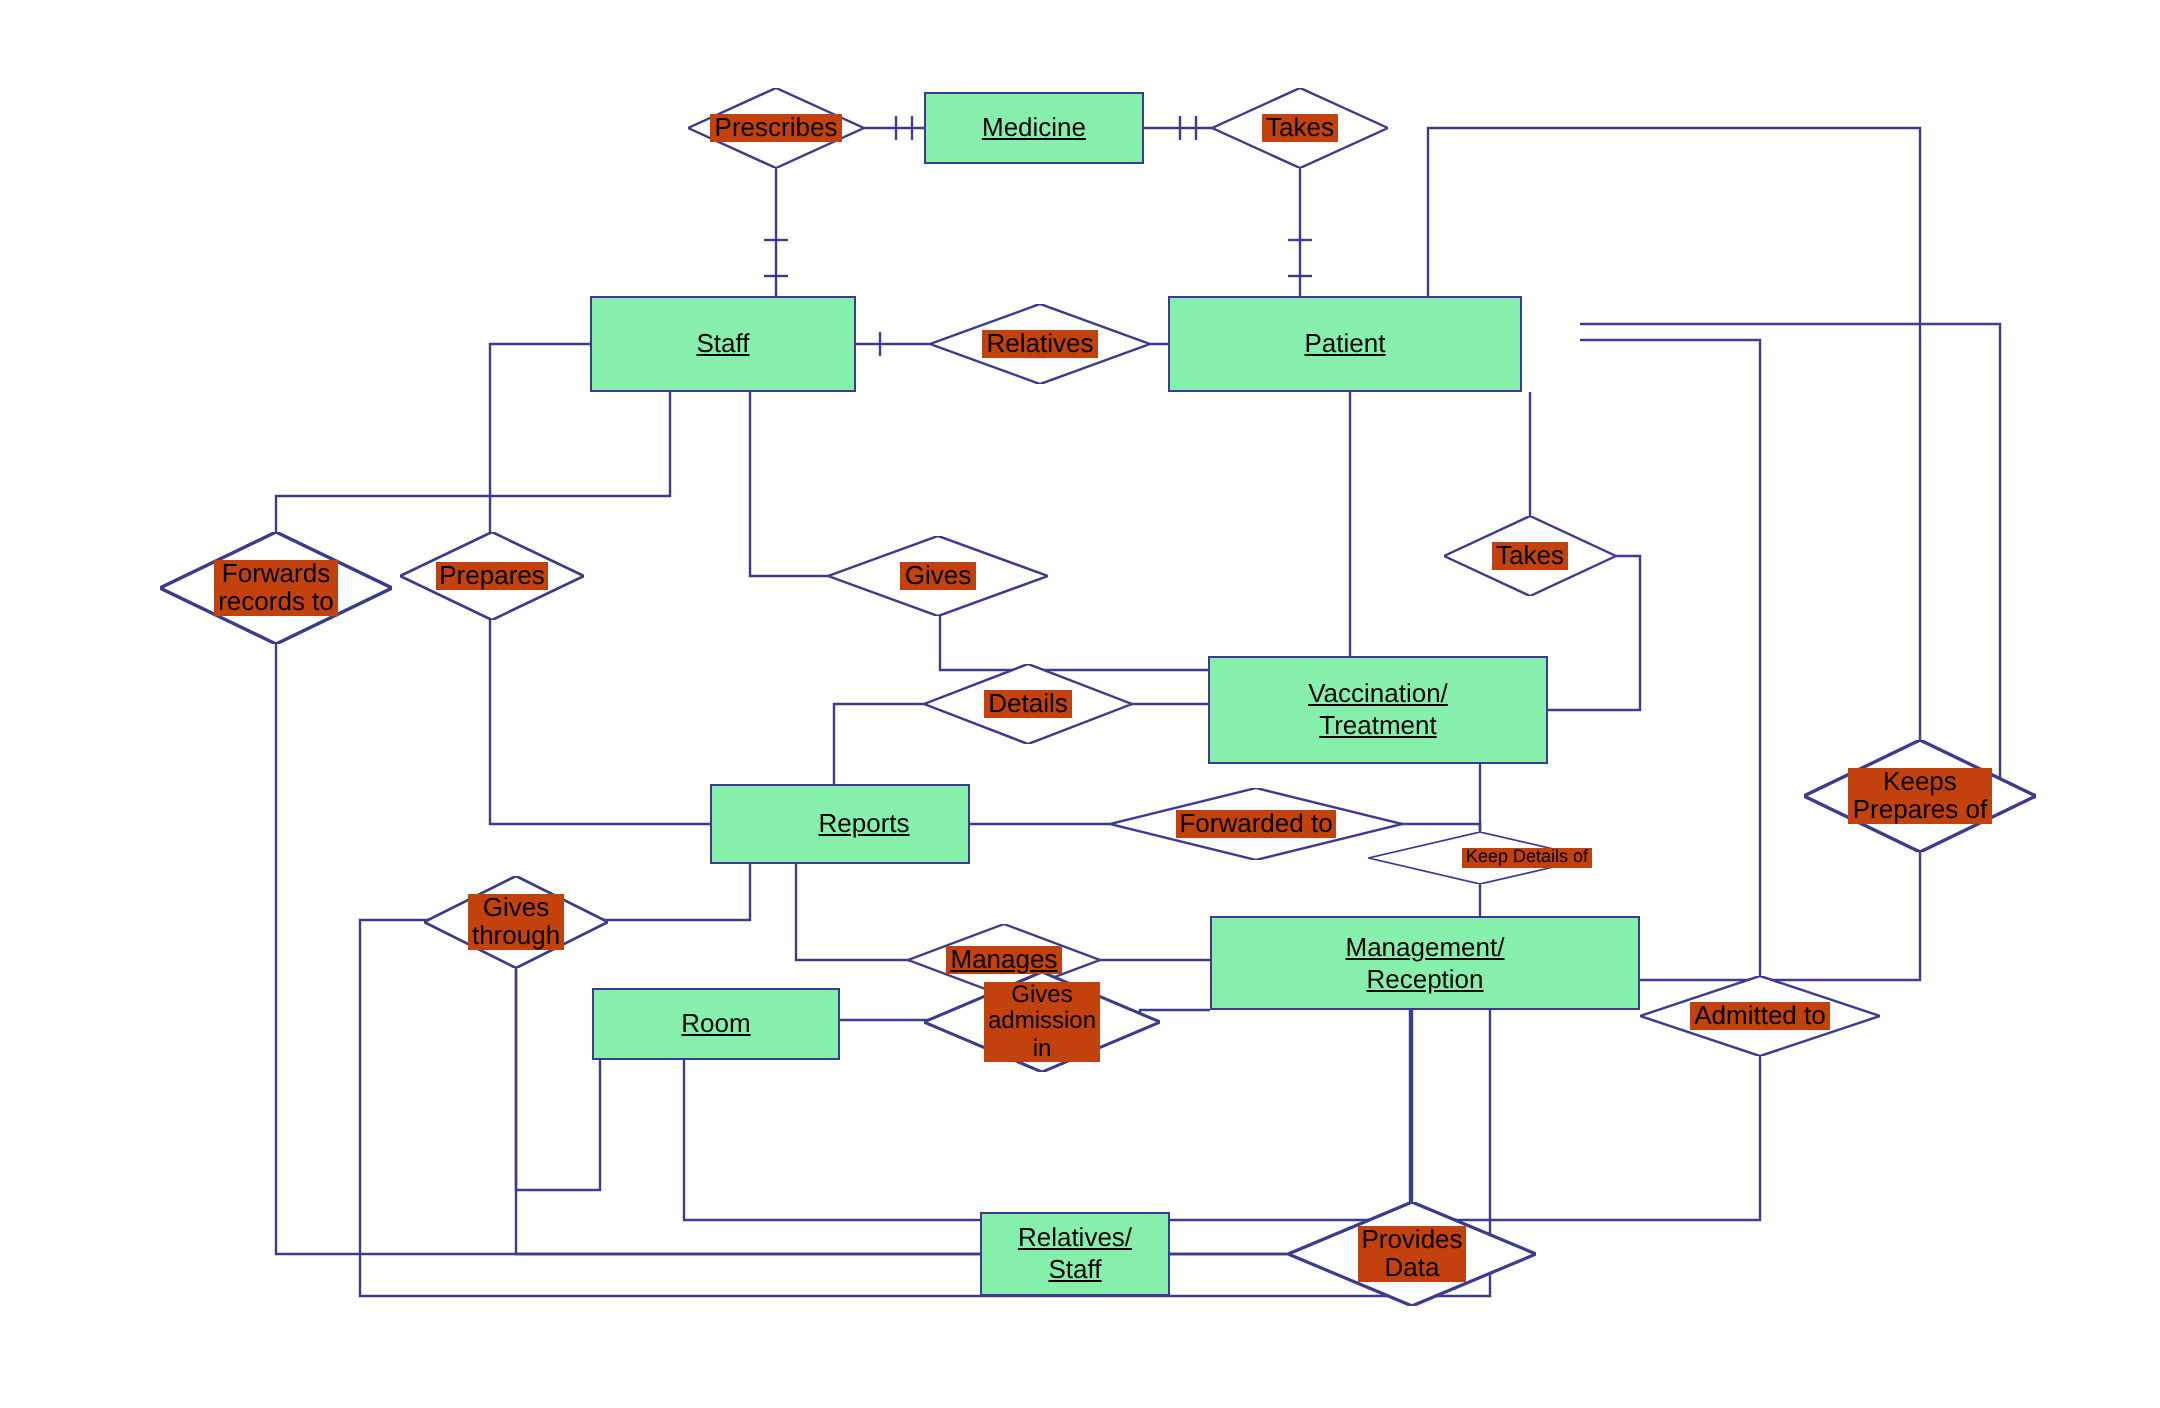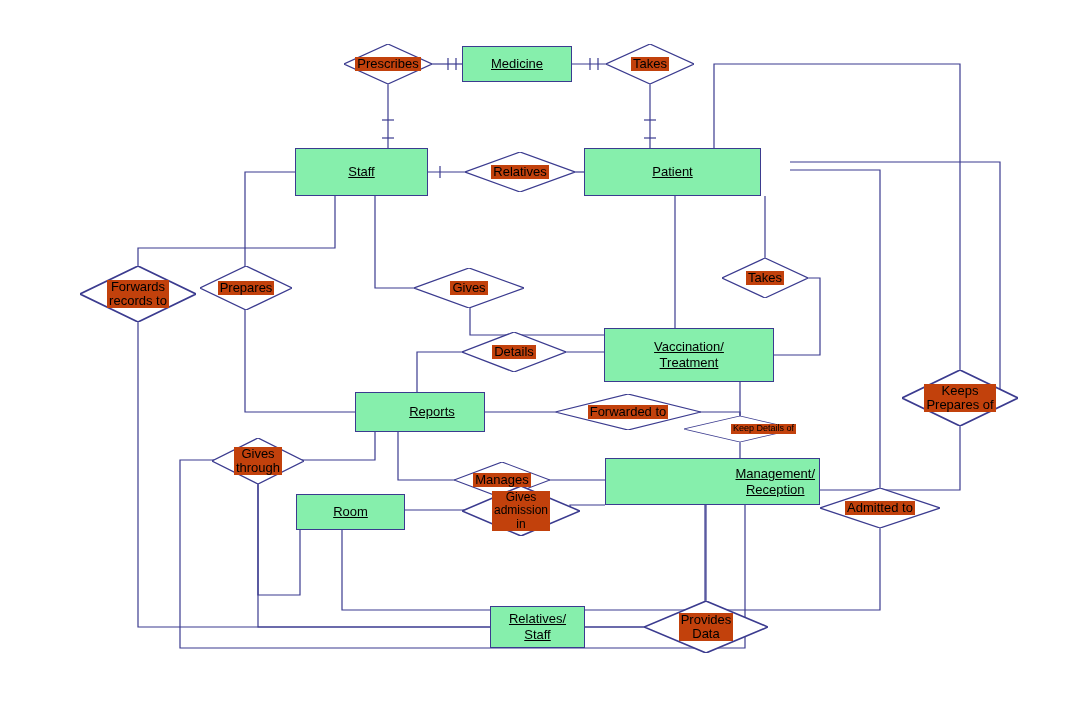--- a/index.html
+++ b/index.html
@@ -154,23 +154,23 @@
     <span>Staff</span>
   </div>
 <div class="entity" style="left:584px; top:148px; width:177px; height:48px;">
     <span>Patient</span>
   </div>
 <div class="entity" style="left:604px; top:328px; width:170px; height:54px; white-space:pre-line;"><span>Vaccination/
 Treatment</span></div>
 <div class="entity" style="left:355px; top:392px; width:130px; height:40px;padding-left:28px;">
     <span>Reports</span>
   </div>
-<div class="entity" style="left:605px; top:458px; width:215px; height:47px; white-space:pre-line;justify-content:flex-end;"><span>Management/
+<div class="entity" style="left:605px; top:458px; width:215px; height:47px; white-space:pre-line;"><span>Management/
 Reception</span></div>
-<div class="entity" style="left:296px; top:494px; width:109px; height:36px;text-align:right;">
+<div class="entity" style="left:296px; top:494px; width:124px; height:36px;text-align:right;">
     <span>Room</span>
   </div>
 <div class="entity" style="left:490px; top:606px; width:95px; height:42px; white-space:pre-line;"><span>Relatives/
 Staff</span></div>
 
 <div class="relationship" style="left:344px; top:44px; width:88px; height:40px;">
   <svg viewBox="0 0 100 50" preserveAspectRatio="none">
       <polygon points="50,0 100,25 50,50 0,25" fill="#fff" stroke="#3b3b8f" stroke-width="1.5"></polygon>
     </svg>
   <span>Prescribes</span>
@@ -241,21 +241,21 @@
 </div>
 
 <div class="relationship" style="left:212px; top:438px; width:92px; height:46px; white-space:pre-line;">
   <svg viewBox="0 0 100 50" preserveAspectRatio="none">
       <polygon points="50,0 100,25 50,50 0,25" fill="#fff" stroke="#3b3b8f" stroke-width="1.5"></polygon>
     </svg>
   <span>Gives
 through</span>
 </div>
 
-<div class="relationship" style="left:454px; top:462px; width:96px; height:36px;">
+<div class="relationship" style="left:454px; top:462px; width:96px; height:36px;text-decoration:underline;">
   <svg viewBox="0 0 100 50" preserveAspectRatio="none">
       <polygon points="50,0 100,25 50,50 0,25" fill="#fff" stroke="#3b3b8f" stroke-width="1.5"></polygon>
     </svg>
   <span>Manages</span>
 </div>
 
 <div class="relationship" style="left:462px; top:486px; width:118px; height:50px; white-space:pre-line; font-size:12px;">
   <svg viewBox="0 0 100 50" preserveAspectRatio="none">
       <polygon points="50,0 100,25 50,50 0,25" fill="#fff" stroke="#3b3b8f" stroke-width="1.5"></polygon>
     </svg>

